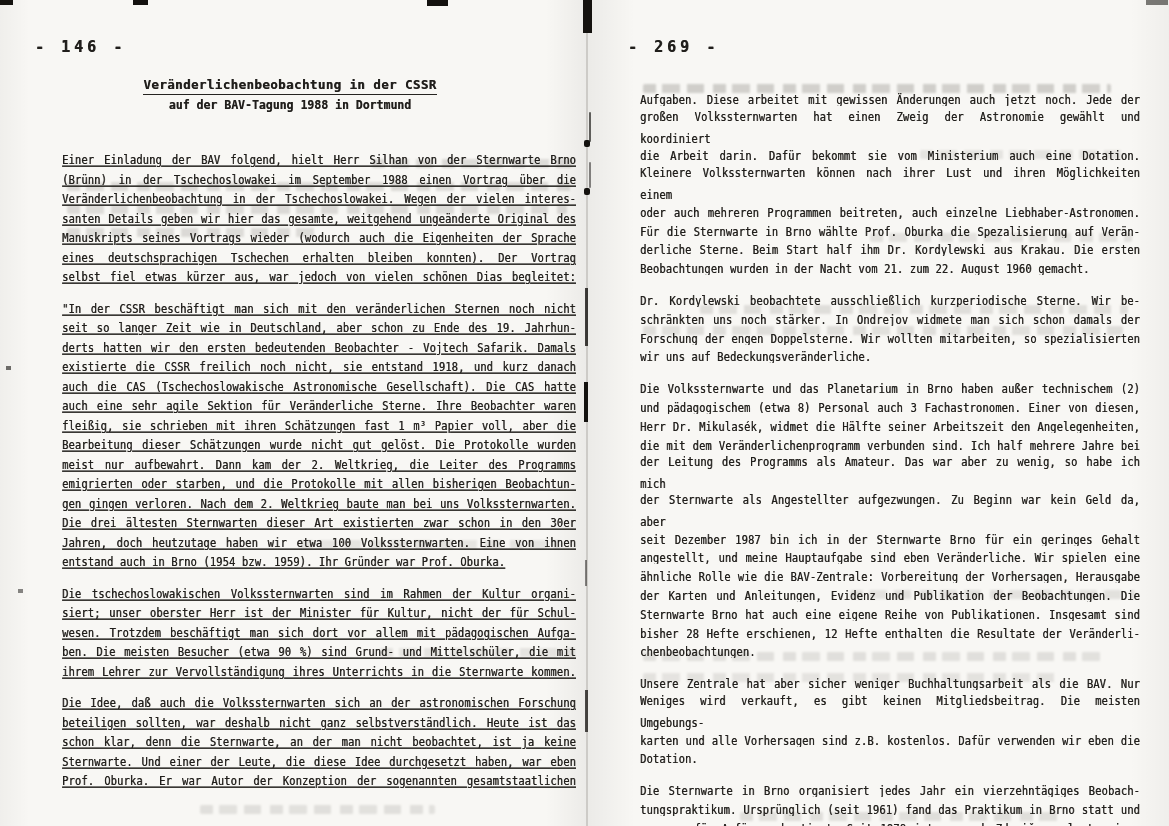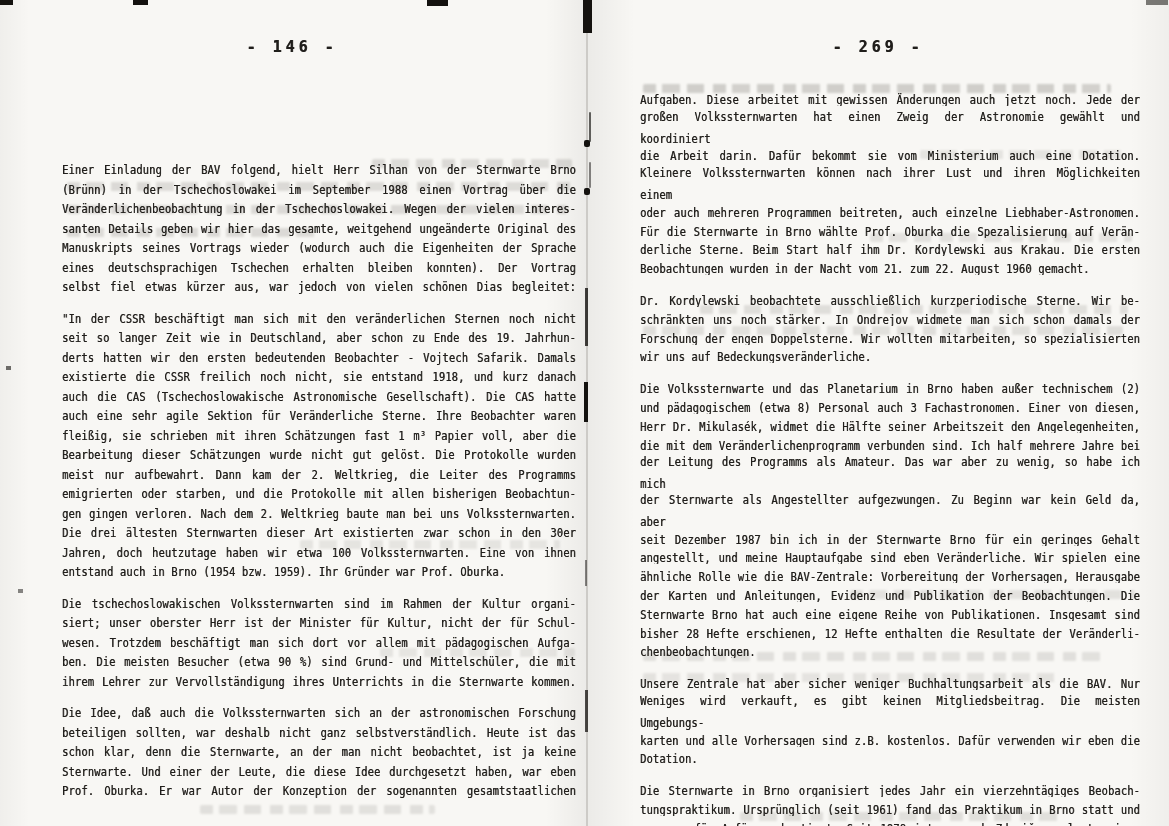--- a/index.html
+++ b/index.html
@@ -16,21 +16,21 @@
     background:
       linear-gradient(90deg, rgba(0,0,0,0.035) 0px, rgba(0,0,0,0) 30px),
       linear-gradient(90deg, rgba(0,0,0,0) 545px, rgba(0,0,0,0.05) 588px, rgba(0,0,0,0) 635px),
       linear-gradient(90deg, rgba(0,0,0,0) 1130px, rgba(0,0,0,0.035) 1169px);
     pointer-events:none; }
   .spine-line { position:absolute; left:586px; top:0; width:2px; height:826px;
     background:rgba(95,90,82,0.22); }
 
   
   .pagecol { position:absolute; }
-  #left-col  { left:62px;  top:161px; width:514px; }
+  #left-col  { left:62px;  top:151px; width:514px;text-decoration:underline; }
   #right-col { left:640px; top:90px;  width:500px; }
 
   .para { margin:0 0 12px 0; }
   #right-col .para { margin-bottom:13px; }
   .para.nogap { margin-bottom:0; }
 
   .tline {
     font-size:10.5px;
     text-align:justify;
     text-align-last:justify;
@@ -38,21 +38,21 @@
     letter-spacing:0.1px;
     text-shadow:0.4px 0 rgba(32,30,26,0.75);
     transform:scaleY(1.14);
   }
   #left-col  .tline { line-height:19.5px; }
   #right-col .tline { line-height:18.8px; }
   .para.ragged .tline:last-child { text-align-last:left; }
 
   
   .pagenum { position:absolute; top:38px; font-weight:bold; font-size:15px;
-    letter-spacing:4px; text-align:center;
+    letter-spacing:4px; text-align:left;
     text-shadow:0.5px 0 rgba(20,18,15,0.8); }
   #pagenum-left  { left:62px;  width:514px; transform:translateX(-27px); }
   #pagenum-right { left:640px; width:500px; transform:translateX(-12px); }
 
   .title-block { position:absolute; left:62px; top:74px; width:514px;
     text-align:center; transform:translateX(-29px); }
   .doc-title { display:inline-block; font-size:12.5px; font-weight:bold;
     letter-spacing:0.4px; padding-bottom:2px;
     border-bottom:1.6px solid #262421;
     text-shadow:0.4px 0 rgba(25,23,20,0.8); }
@@ -137,20 +137,22 @@
 <div class="mark m-sd1"></div>
 <div class="mark m-sd2"></div>
 <div class="mark m-sd3"></div>
 <div class="mark m-sd4"></div>
 <div class="mark m-dotl1"></div>
 <div class="mark m-dotl2"></div>
 
 <div class="pagenum" id="pagenum-left">- 146 -</div>
 
 <div class="title-block">
+  <span class="doc-title">Veränderlichenbeobachtung in der CSSR</span>
+  <div class="doc-sub">auf der BAV-Tagung 1988 in Dortmund</div>
 </div>
 
 <div class="pagecol" id="left-col">
   <div class="para">
       <div class="tline">Einer Einladung der BAV folgend, hielt Herr Silhan von der Sternwarte Brno</div>
       <div class="tline">(Brünn) in der Tschechoslowakei im September 1988 einen Vortrag über die</div>
       <div class="tline">Veränderlichenbeobachtung in der Tschechoslowakei. Wegen der vielen interes-</div>
       <div class="tline">santen Details geben wir hier das gesamte, weitgehend ungeänderte Original des</div>
       <div class="tline">Manuskripts seines Vortrags wieder (wodurch auch die Eigenheiten der Sprache</div>
       <div class="tline">eines deutschsprachigen Tschechen erhalten bleiben konnten). Der Vortrag</div>

